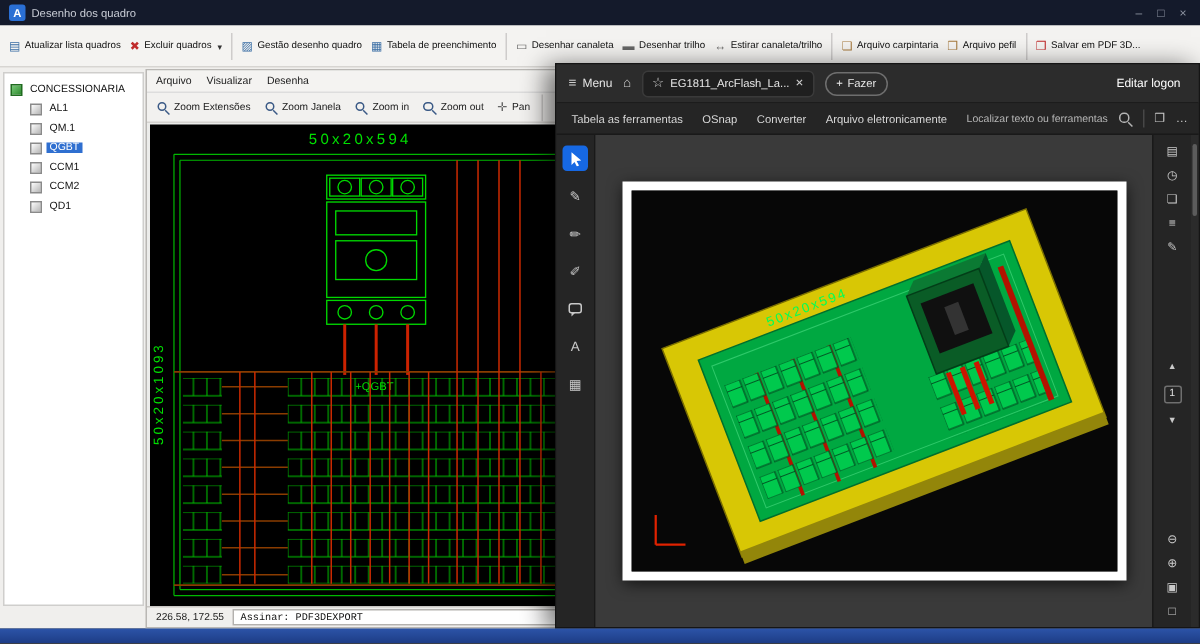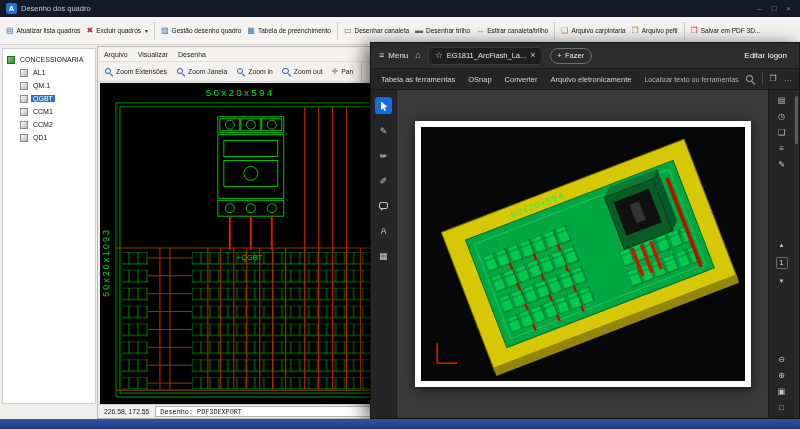--- a/index.html
+++ b/index.html
@@ -320,21 +320,21 @@
               <line x1="247" y1="24" x2="247" y2="308"></line>
             <line x1="261" y1="166" x2="261" y2="308"></line>
               <line x1="275" y1="166" x2="275" y2="308"></line>
           </g>
         </svg>
       </div>
 
       <div class="statusbar">
         <span class="coords">226.58, 172.55</span>
         <div class="cmdline">
-          <span>Desenho: PDF3DEXPORT</span>
+          <span>Assinar: PDF3DEXPORT</span>
         </div>
       </div>
     </div>
   </div>
 
   <div class="acrobat">
 
     <div class="ac-title">
       <div class="menu-btn">
         <span class="ico">≡</span>

